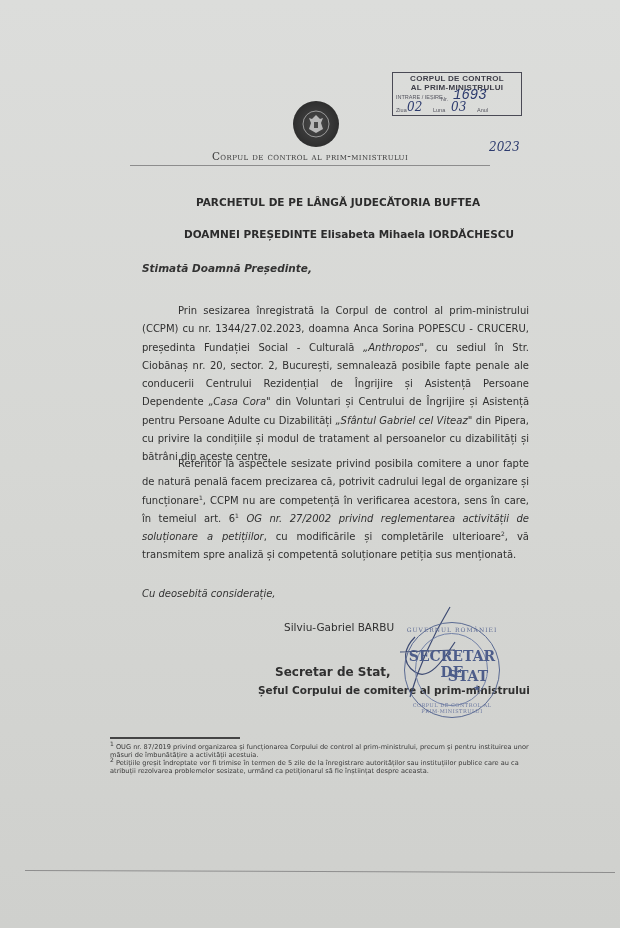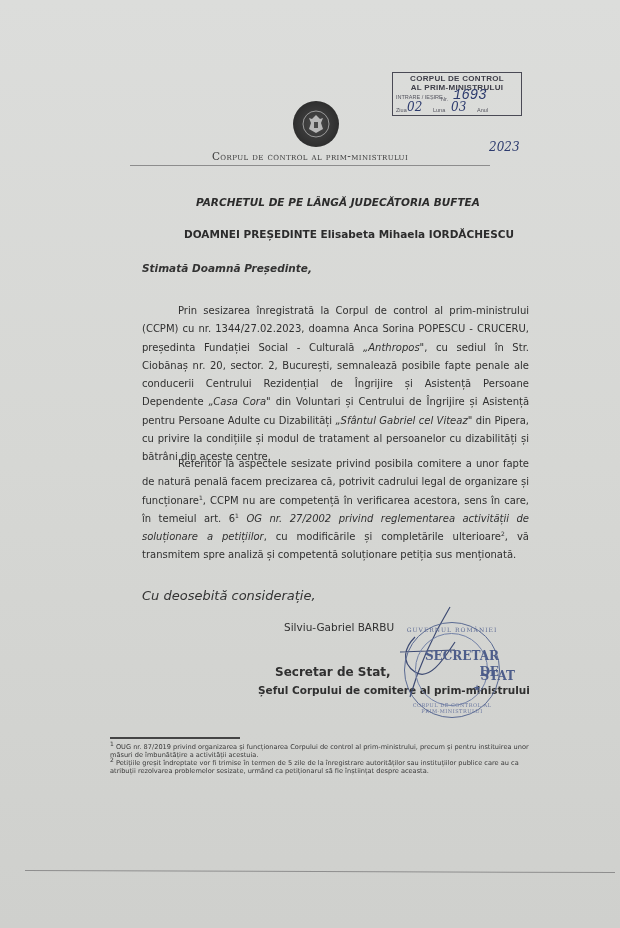--- a/index.html
+++ b/index.html
@@ -27,50 +27,50 @@
       left: 293px; top: 101px; width: 46px; height: 46px; border-radius: 50%;
       background: radial-gradient(circle, #4a4a4a 0%, #2e2e2e 70%, #1e1e1e 100%);
       display: flex; align-items: center; justify-content: center; color: #cfcfcf; font-size: 20px;
     }
     .org-header {
       left: 130px; top: 150px; width: 360px; text-align: center;
       font-family: "DejaVu Serif", serif; font-size: 10.5px; letter-spacing: 0.4px; color: #3a3a3a;
       font-variant: small-caps;
     }
     .org-rule { left: 130px; top: 165px; width: 360px; height: 1px; background: #8d8d8d; }
-    .title1 { left: 196px; top: 196px; font-size: 10.5px; font-weight: bold; color: #2c2c2c; font-style: italic; }
+    .title1 { left: 196px; top: 196px; font-size: 10.5px; font-weight: bold; color: #2c2c2c; }
     .title2 { left: 184px; top: 228px; font-size: 10.5px; font-weight: bold; color: #2c2c2c; }
     .salut { left: 142px; top: 262px; font-size: 10.5px; font-style: italic; font-weight: bold; color: #333; text-align: center; }
 
     .para {
       position: absolute; left: 142px; width: 387px; font-size: 10px; line-height: 18.3px;
       text-align: justify; color: #303030;
     }
     .para .ind { display: inline-block; width: 36px; }
     .p1 { top: 302px; }
     .p2 { top: 455px; }
     sup { font-size: 6px; line-height: 0; }
 
-    .closing { left: 142px; top: 588px; font-size: 13px; font-style: italic; color: #333; }
+    .closing { left: 142px; top: 588px; font-size: 10px; font-style: italic; color: #333; }
     .sig-name { left: 284px; top: 621px; font-size: 10.5px; font-weight: normal; color: #303030; }
     .sig-title { left: 275px; top: 665px; font-size: 12px; font-weight: bold; color: #303030; }
     .sig-sub { left: 258px; top: 684px; font-size: 10.5px; font-weight: bold; color: #303030; }
 
     
     .seal {
       left: 404px; top: 622px; width: 96px; height: 96px; border-radius: 50%;
       border: 1.5px solid #5a6a92; box-sizing: border-box;
     }
     .seal-inner {
       position: absolute; left: 10px; top: 10px; width: 73px; height: 73px; border-radius: 50%;
       border: 1px solid #7180a6; box-sizing: border-box;
     }
     .seal-text {
-      position: absolute; left: 0; width: 94px; text-align: right; font-family: "DejaVu Serif", serif;
-      font-weight: bold; color: #4d5d8a; font-size: 12px; line-height: 10px;
+      position: absolute; left: 0; width: 94px; text-align: center; font-family: "DejaVu Serif", serif;
+      font-weight: bold; color: #4d5d8a; font-size: 14px; line-height: 10px;
     }
     .seal-ring-top { position: absolute; top: 3px; left: 0; width: 94px; text-align: center; font-family: "DejaVu Serif", serif; font-size: 6px; color: #5d6b94; letter-spacing: 1px; }
     .seal-ring-bot { position: absolute; bottom: 3px; left: 0; width: 94px; text-align: center; font-family: "DejaVu Serif", serif; font-size: 5px; color: #6b78a0; letter-spacing: 0.5px; }
     .seal-star { position: absolute; left: 68px; top: 60px; font-size: 9px; color: #4d5d8a; }
 
     .fn-rule { left: 110px; top: 737px; width: 130px; height: 1.5px; background: #444; }
     .footnotes {
       left: 110px; top: 743px; width: 425px; font-size: 6.6px; line-height: 8px; color: #3a3a3a;
     }
     .footnotes p { margin: 0; }

